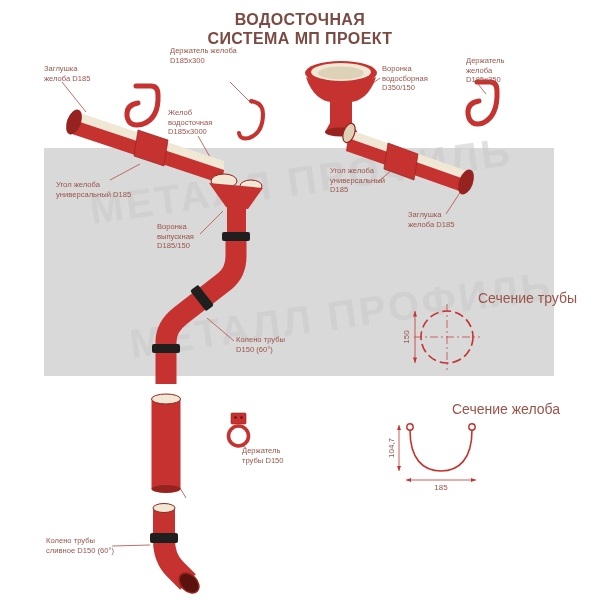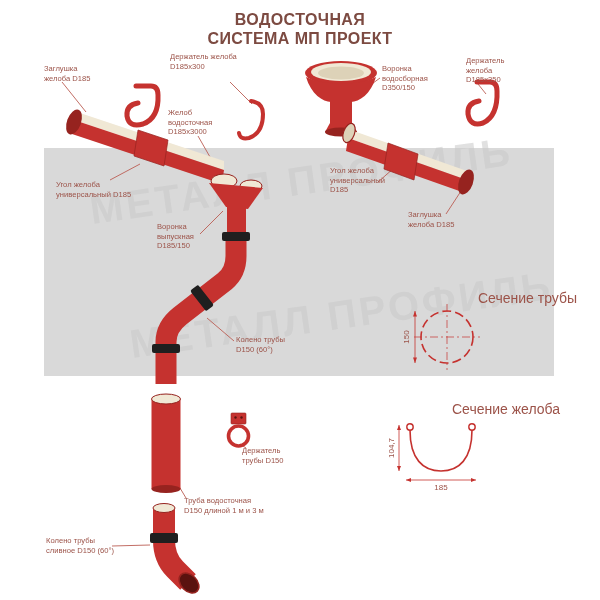--- a/index.html
+++ b/index.html
@@ -127,21 +127,21 @@
       <polygon points="399,471 397,466 401,466" fill="#c5322f"></polygon>
       <text class="dim" text-anchor="middle" transform="translate(394,448) rotate(-90)">104,7</text>
     </g>
   </svg>
 
   <div class="title">ВОДОСТОЧНАЯ
 СИСТЕМА МП ПРОЕКТ</div>
 
   <div class="lbl" style="left:44px;top:64px">Заглушка
 желоба D185</div>
-  <div class="lbl" style="left:170px;top:52px">Держатель желоба
+  <div class="lbl" style="left:170px;top:46px">Держатель желоба
 D185х300</div>
   <div class="lbl" style="left:382px;top:64px">Воронка
 водосборная
 D350/150</div>
   <div class="lbl" style="left:466px;top:56px">Держатель
 желоба
 D185х350</div>
   <div class="lbl" style="left:168px;top:108px">Желоб
 водосточная
 D185х3000</div>
@@ -152,21 +152,19 @@
 D185</div>
   <div class="lbl" style="left:408px;top:210px">Заглушка
 желоба D185</div>
   <div class="lbl" style="left:157px;top:222px">Воронка
 выпускная
 D185/150</div>
   <div class="lbl" style="left:236px;top:335px">Колено трубы
 D150 (60°)</div>
   <div class="lbl" style="left:242px;top:446px">Держатель
 трубы D150</div>
-  <div class="lbl" style="left:184px;top:496px">Труба водосточная
-D150 длиной 1 м и 3 м</div>
   <div class="lbl" style="left:46px;top:536px">Колено трубы
 сливное D150 (60°)</div>
 
   <div class="sec-title" style="left:478px;top:290px">Сечение трубы</div>
   <div class="sec-title" style="left:452px;top:401px">Сечение желоба</div>
 
 </div>
 
 </body></html>

